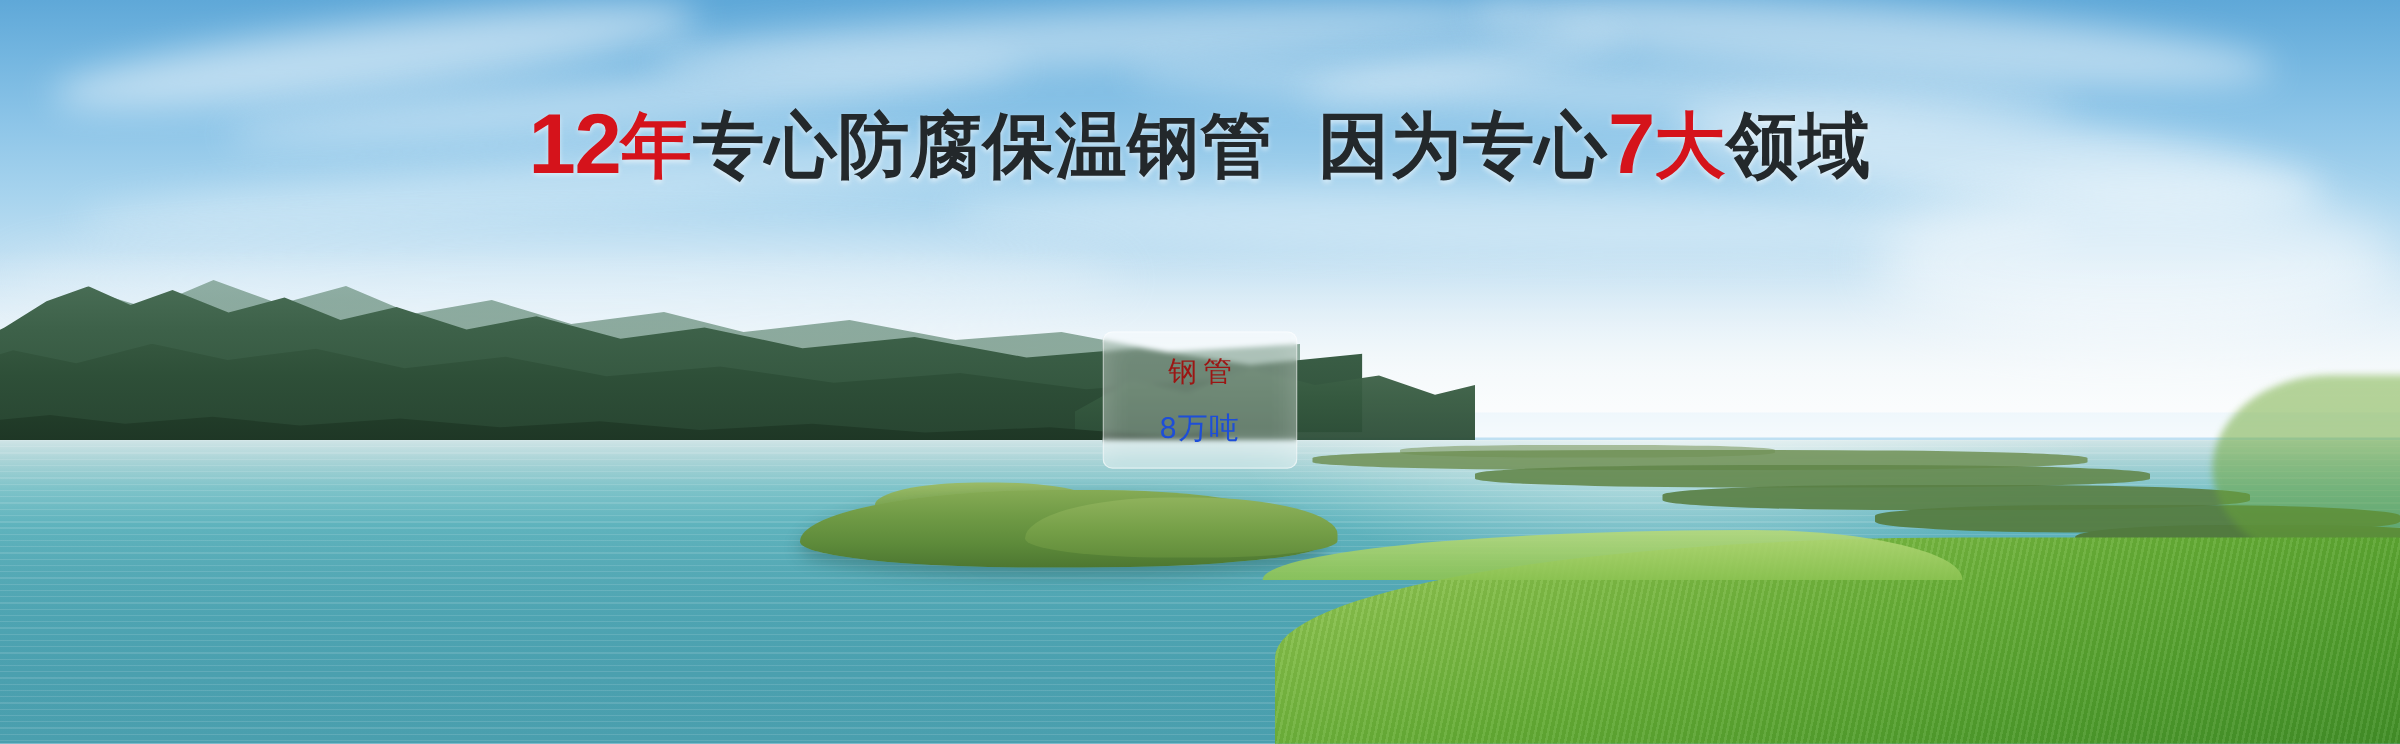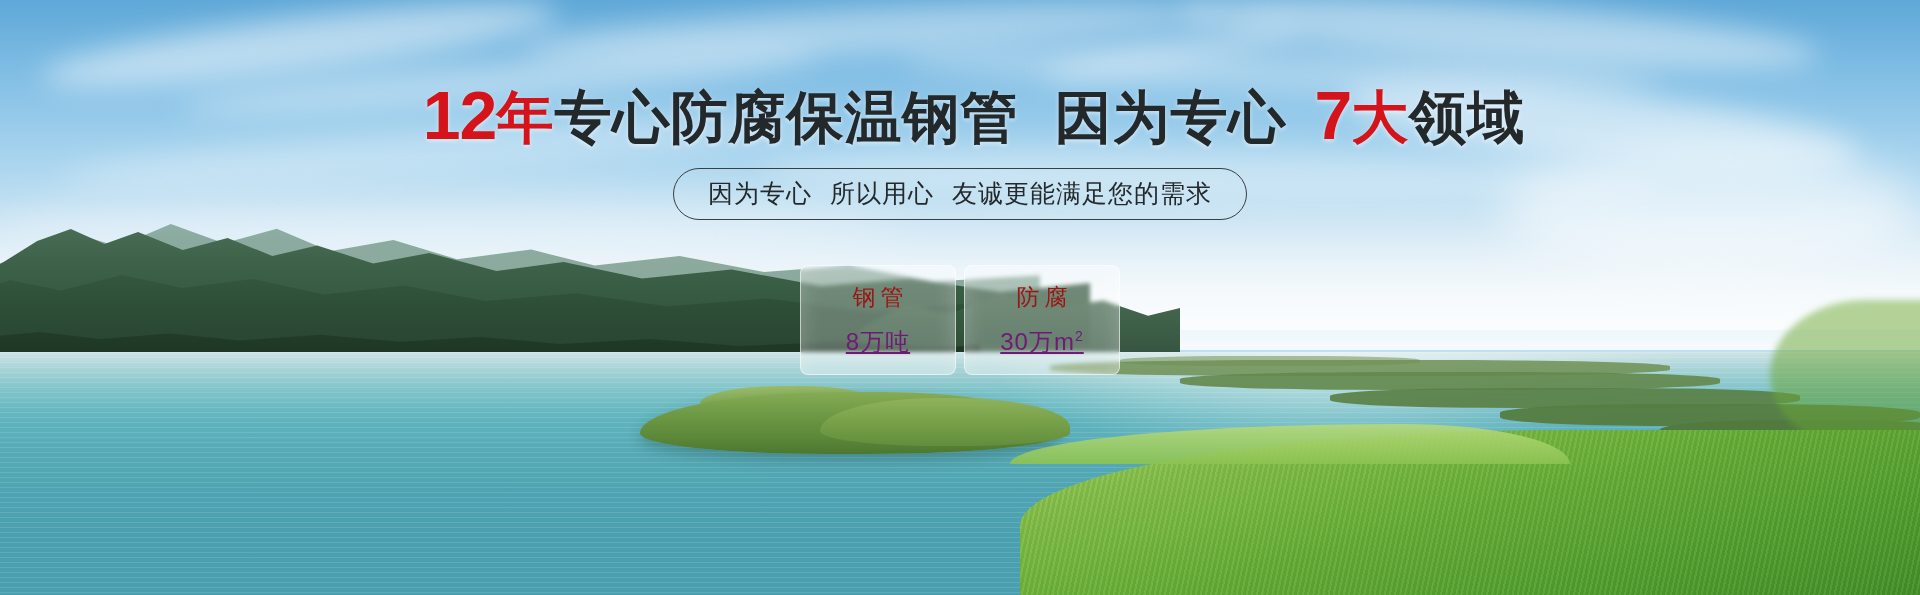--- a/index.html
+++ b/index.html
@@ -148,21 +148,20 @@
     line-height:62px;
     letter-spacing:1px;
     color:#23282b;
     text-shadow:0 2px 4px rgba(255,255,255,.55);
   }
   .headline .num{
     font-size:68px;
     color:#d5131b;
     letter-spacing:-1px;
     vertical-align:-2px;
-    margin-left:28px;
   }
   .headline .red{color:#d5131b;}
   .headline .gap{display:inline-block;width:36px;}
 
   .subpill{
     position:absolute;left:50%;top:168px;transform:translateX(-50%);
     padding:9px 34px 11px;
     border:1.6px solid #3a3f42;
     border-radius:26px;
     font-size:25px;
@@ -195,24 +194,23 @@
   .card .label{
     font-size:23px;
     letter-spacing:5px;
     text-indent:5px;
     color:#9c1513;
     margin-bottom:13px;
     white-space:nowrap;
   }
   .card .value{
     font-size:24px;
-    color:#701a75;
+    color:#1d4ed8;
     white-space:nowrap;
     letter-spacing:1px;
-    text-decoration:underline;
   }
   .card .value sup{font-size:14px;vertical-align:super;}
 </style>
 </head>
 <body>
 
 <div class="banner">
 
   <div class="sky"></div>
   <div class="cloud c1"></div>
@@ -249,30 +247,25 @@
   <div class="island"></div>
   <div class="island2"></div>
 
   <div class="grass-blob"></div>
   <div class="grass"></div>
   <div class="grass-tex"></div>
   <div class="grass-lip"></div>
 
   <div class="headline"><span class="num">12</span><span class="red">年</span><span>专心防腐保温钢管</span><span class="gap"></span><span>因为专心</span><span class="num">7</span><span class="red">大</span><span>领域</span></div>
 
-  <div class="subpill"><span>因为专心</span><span class="sp"></span><span>所以用心</span><span class="sp"></span><span>友诚更能满足您的需求</span></div>
 
   <div class="cards">
 
     <div class="card">
       <div class="label">钢管</div>
       <div class="value">8万吨</div>
     </div>
 
-    <div class="card">
-      <div class="label">防腐</div>
-      <div class="value"><span>30万m</span><sup>2</sup></div>
-    </div>
 
 
   </div>
 
 </div>
 
 </body></html>

